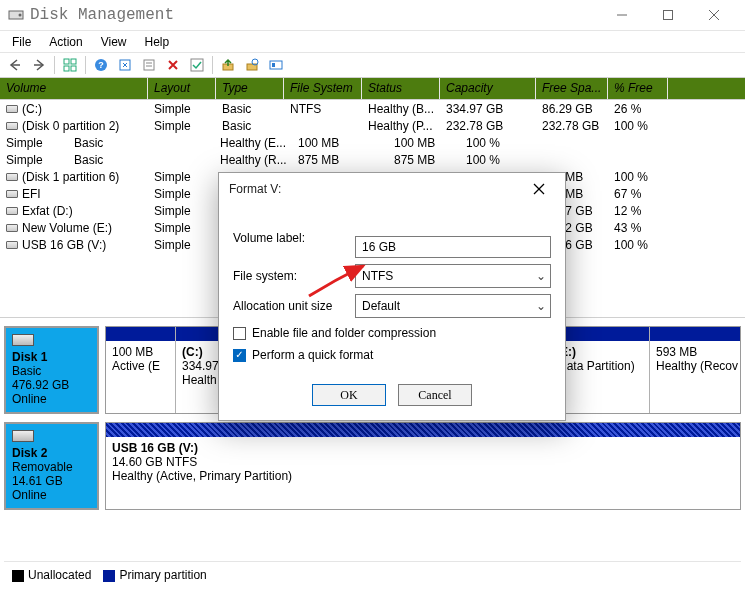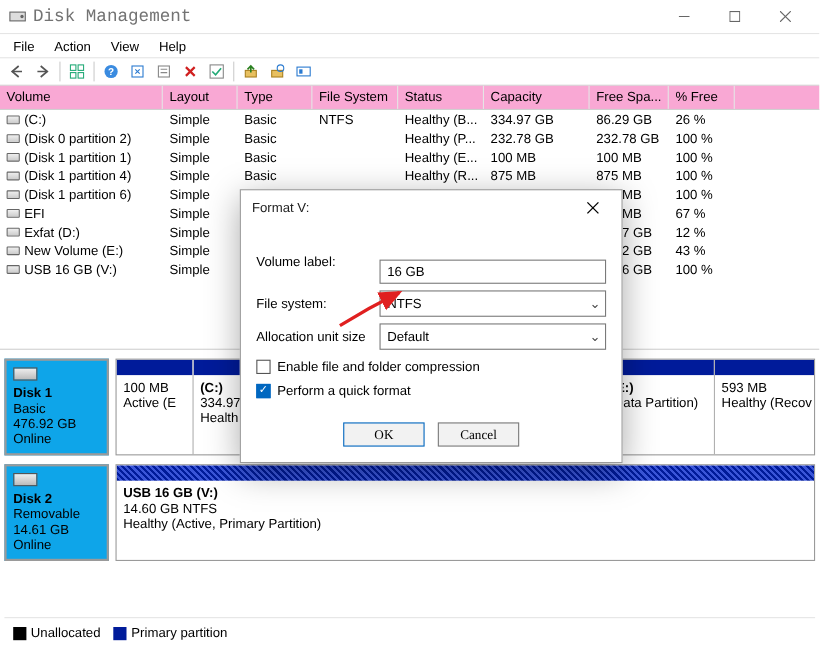--- a/index.html
+++ b/index.html
@@ -64,22 +64,23 @@
   .tbsep {
     width: 1px; height: 18px; background: #ccc; margin: 0 2px;
   }
   
   .voltable {
     border-bottom: 1px solid #d0d0d0;
   }
   .vthead {
     display: flex;
     height: 22px;
-    background: #f9a8d4;
+    background: #4d7c0f;
     border-bottom: 1px solid #d0d0d0;
+    font-style: italic;
   }
   .vthead .col {
     padding: 3px 6px;
     border-right: 1px solid #e5e5e5;
     font-weight: normal;
     color: #000;
     white-space: nowrap;
     overflow: hidden;
   }
   .vtbody .row {
@@ -205,20 +206,21 @@
     display: inline-flex; align-items: center; justify-content: center;
     color: #222;
   }
   .dlg-body {
     padding: 6px 14px 14px 14px;
   }
   .frow {
     display: flex;
     align-items: center;
     margin: 6px 0;
+    gap: 10px;
   }
   .flabel { width: 112px; }
   .finput {
     flex: 1;
     height: 22px;
     border: 1px solid #7a7a7a;
     padding: 2px 6px;
     font: inherit;
     background: #fff;
     margin-top: 19px;
@@ -427,37 +429,29 @@
         </div>
         <div class="cell c-lay">Simple</div>
         <div class="cell c-type">Basic</div>
         <div class="cell c-fs"></div>
         <div class="cell c-stat">Healthy (P...</div>
         <div class="cell c-cap">232.78 GB</div>
         <div class="cell c-free">232.78 GB</div>
         <div class="cell c-pct">100 %</div>
       </div>
       <div class="row">
-        <div class="cell c-vol">
-          <span class="drive-glyph"></span>
-          <span>(Disk 1 partition 1)</span>
-        </div>
         <div class="cell c-lay">Simple</div>
         <div class="cell c-type">Basic</div>
         <div class="cell c-fs"></div>
         <div class="cell c-stat">Healthy (E...</div>
         <div class="cell c-cap">100 MB</div>
         <div class="cell c-free">100 MB</div>
         <div class="cell c-pct">100 %</div>
       </div>
       <div class="row">
-        <div class="cell c-vol">
-          <span class="drive-glyph"></span>
-          <span>(Disk 1 partition 4)</span>
-        </div>
         <div class="cell c-lay">Simple</div>
         <div class="cell c-type">Basic</div>
         <div class="cell c-fs"></div>
         <div class="cell c-stat">Healthy (R...</div>
         <div class="cell c-cap">875 MB</div>
         <div class="cell c-free">875 MB</div>
         <div class="cell c-pct">100 %</div>
       </div>
       <div class="row">
         <div class="cell c-vol">

